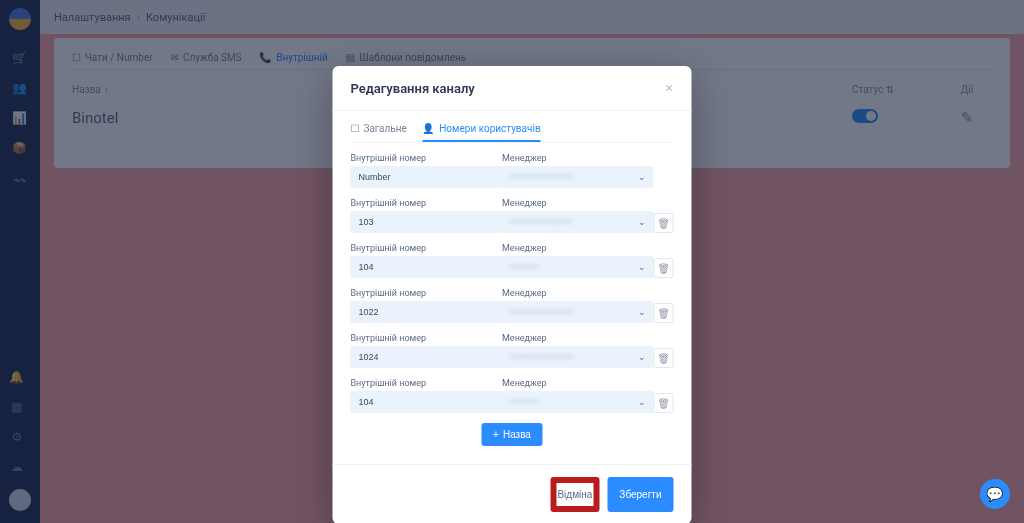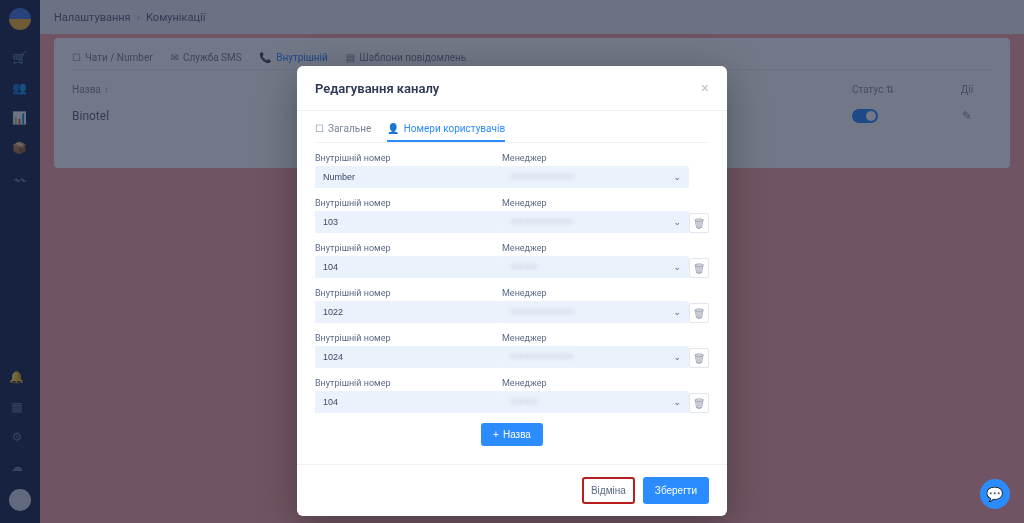--- a/index.html
+++ b/index.html
@@ -98,21 +98,21 @@
       font-size: 10px;
       color: #8a92a5;
     }
     .th-name { flex: 1; display: flex; align-items: center; gap: 3px;}
     .th-status { width: 90px; margin-left: 41px; }
     .th-actions { width: 50px; text-align: center; }
     .row {
       display: flex;
       align-items: flex-start;
       padding: 8px 0;
-      font-size: 12px;
+      font-size: 15px;
       color: #5a6a85;
     }
     .row .cell-name { flex: 1; }
     .row .cell-status { width: 90px; }
     .row .cell-actions { width: 50px; text-align: center; color: #8a92a5; cursor: pointer; }
     .toggle {
       width: 26px; height: 14px;
       background: #2b8cff;
       border-radius: 7px;
       position: relative;
@@ -125,21 +125,21 @@
       background: #fff;
       border-radius: 50%;
       top: 2px; right: 2px;
     }
 
     
     .modal {
       position: absolute;
       left: 50%; top: 66px;
       transform: translateX(-50%);
-      width: 430px;
+      width: 359px;
       background: #fff;
       border-radius: 6px;
       z-index: 10;
       box-shadow: 0 10px 40px rgba(0,0,0,0.3);
     }
     .modal-header {
       display: flex;
       align-items: center;
       justify-content: space-between;
       padding: 14px 18px;
@@ -246,24 +246,24 @@
     }
     .modal-footer {
       border-top: 1px solid #eef1f6;
       padding: 12px 18px;
       display: flex;
       justify-content: flex-end;
       gap: 8px;
     }
     .btn-secondary {
       background: #fff;
-      border: 2px solid #b91c1c;
+      border: 6px solid #b91c1c;
       color: #5a6a85;
       font-size: 10px;
-      padding: 6px 7px;
+      padding: 6px 1px;
       border-radius: 3px;
       cursor: pointer;
     }
     .blur { color: transparent; text-shadow: 0 0 4px rgba(90,110,140,0.8); user-select: none; }
     .chat-fab {
       position: absolute;
       right: 14px; bottom: 14px;
       width: 30px; height: 30px;
       border-radius: 50%;
       background: #2b8cff;

